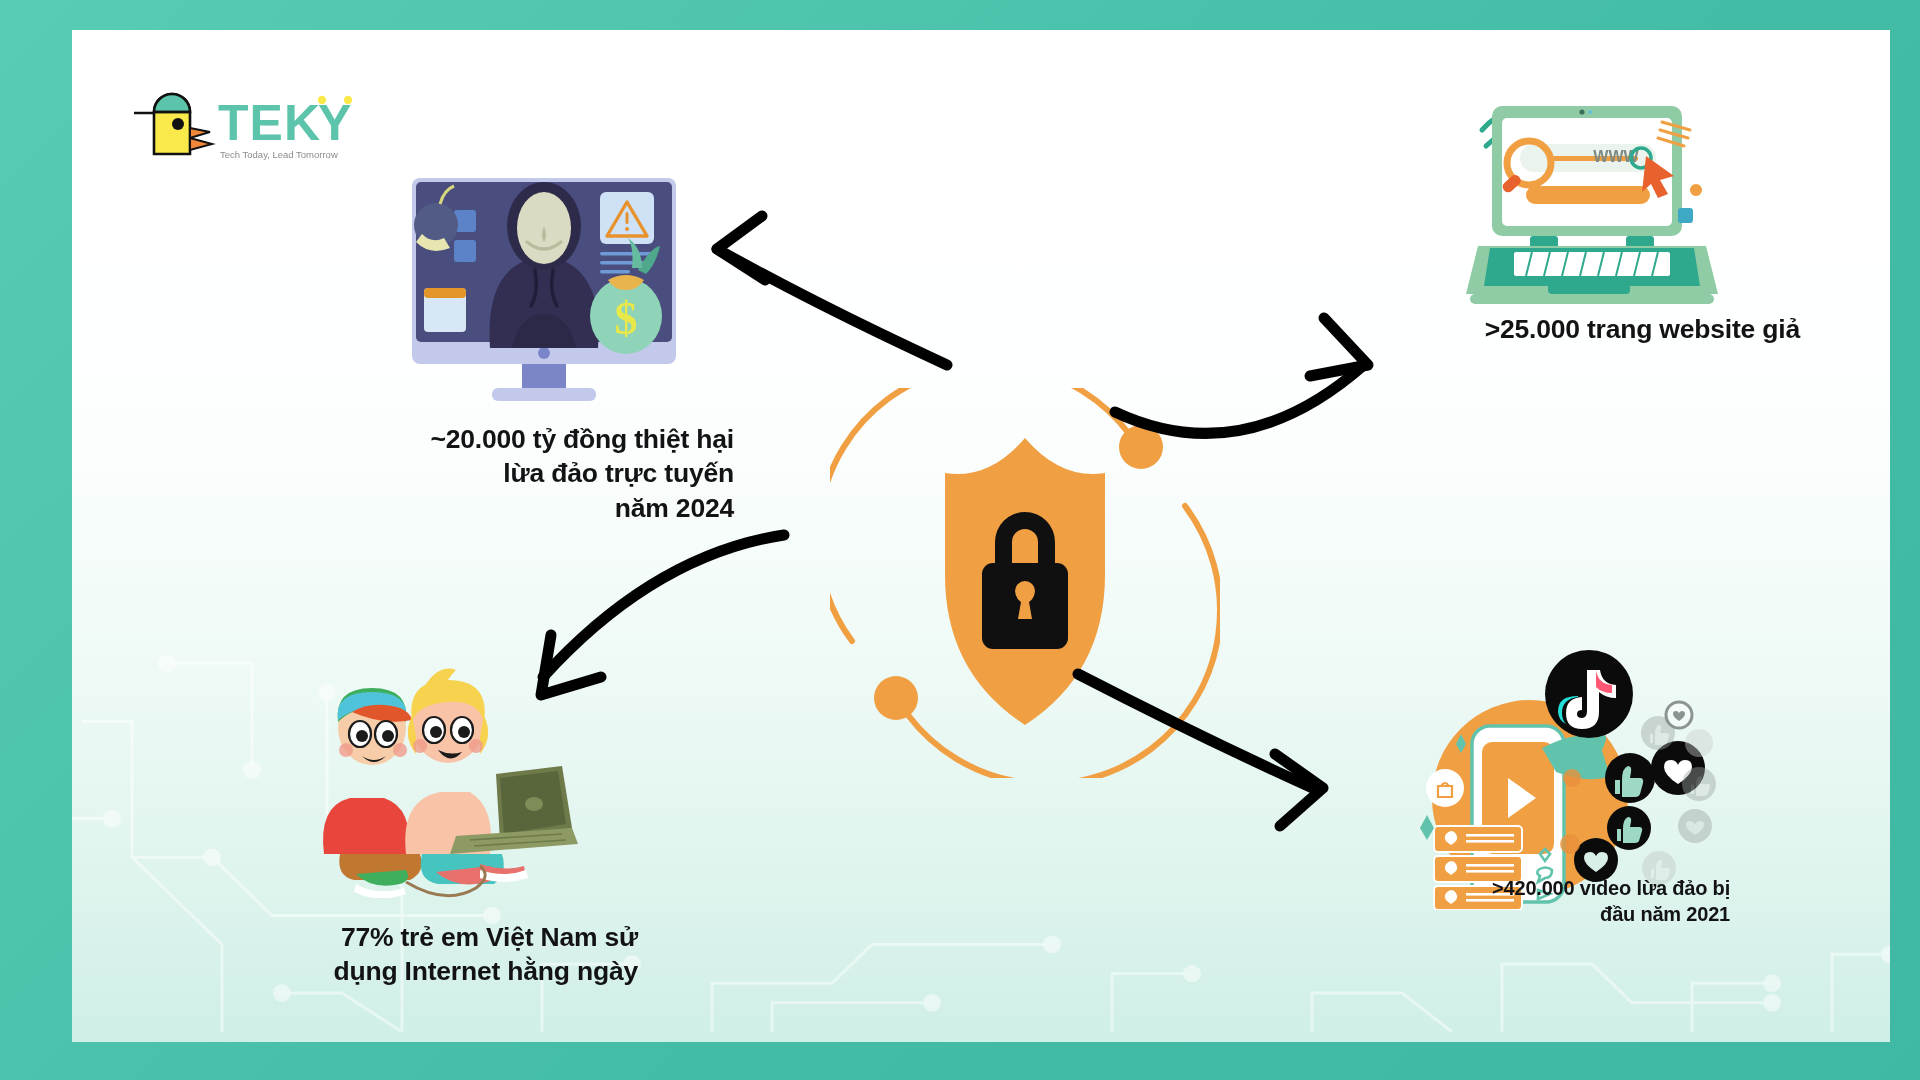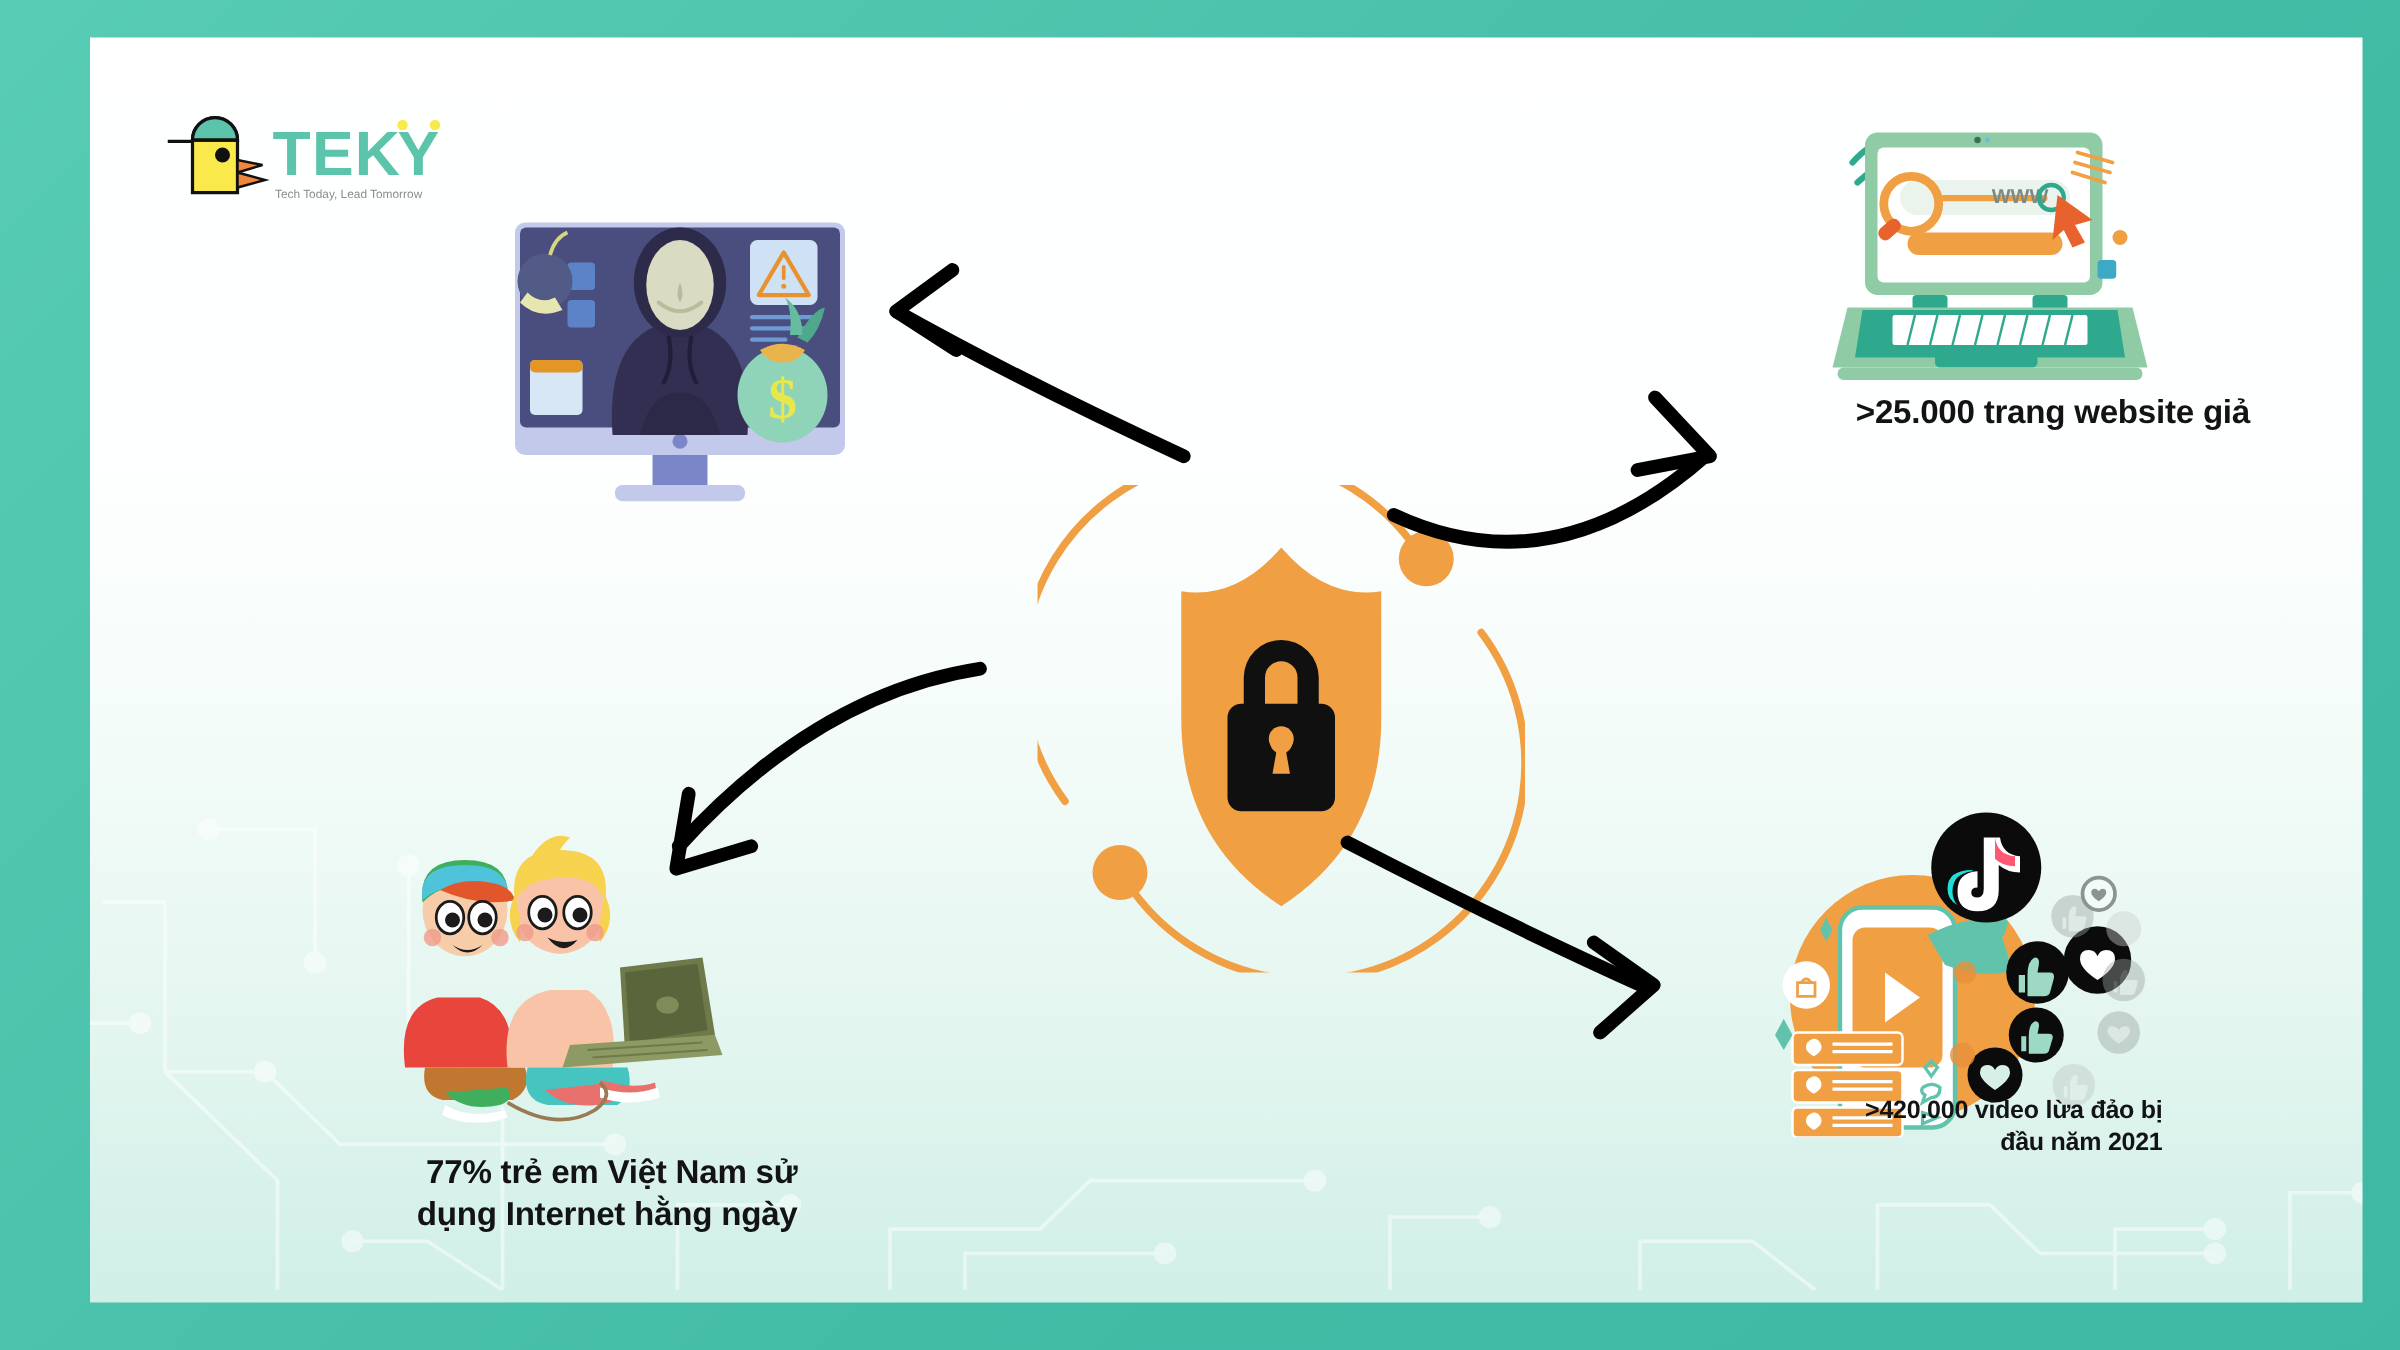--- a/index.html
+++ b/index.html
@@ -386,20 +386,25 @@
           <path d="M479 605 l-10 60 l60 -18"></path>
         </g>
 
         <g>
           <path d="M1006 644 q128 66 239 116"></path>
           <path d="M1203 724 l48 34 l-43 38"></path>
         </g>
       </g>
     </svg>
 
+    <div class="cap cap-hacker">
+      <span>~20.000 tỷ đồng thiệt hại</span>
+      <span>lừa đảo trực tuyến</span>
+      <span>năm 2024</span>
+    </div>
 
     <div class="cap cap-web">
       <span>&gt;25.000 trang website giả</span>
     </div>
 
     <div class="cap cap-kids">
       <span>77% trẻ em Việt Nam sử</span>
       <span>dụng Internet hằng ngày</span>
     </div>
 

